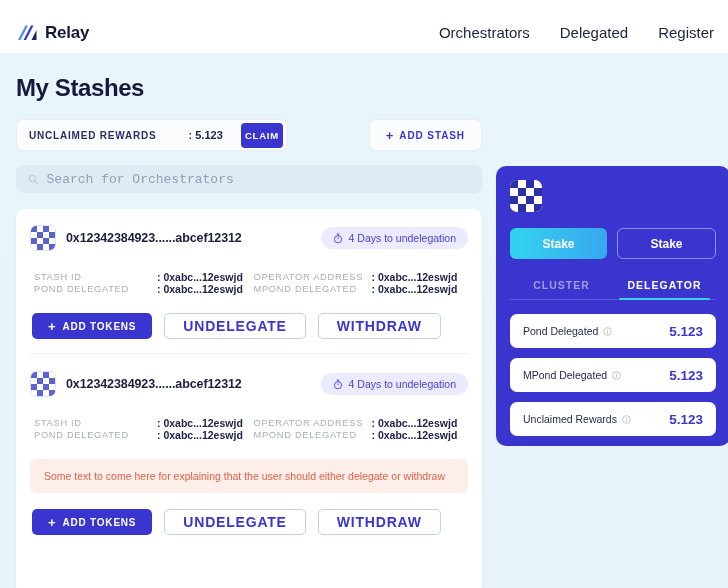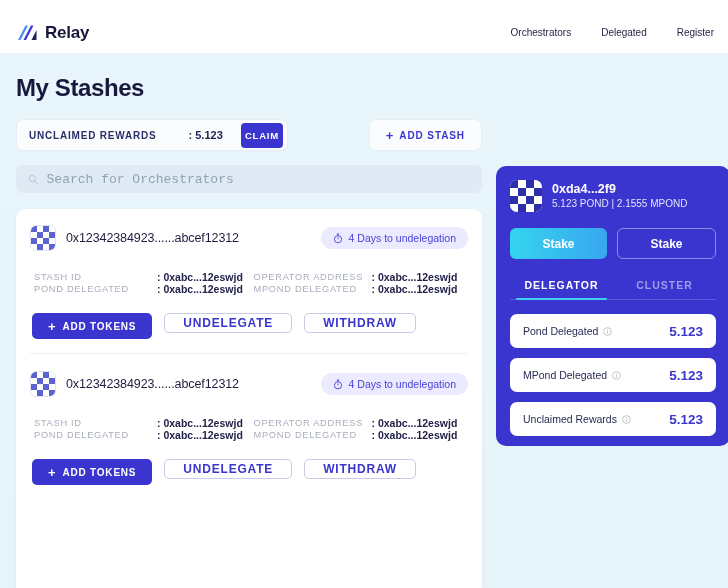--- a/index.html
+++ b/index.html
@@ -57,21 +57,21 @@
   }
 
   .nav {
     margin-left: auto;
     display: flex;
     align-items: center;
     gap: 30px;
   }
 
   .nav-link {
-    font-size: 10px;
+    font-size: 15px;
     color: #1f2140;
     text-decoration: none;
     white-space: nowrap;
   }
 
   .connect-btn {
     margin-left: 30px;
     display: flex;
     align-items: center;
     gap: 6px;
@@ -221,21 +221,21 @@
     border-radius: 6px;
     overflow: hidden;
     border: 1px solid #dfe3f2;
     flex: 0 0 26px;
     margin-right: 10px;
   }
   .identicon svg { display: block; }
 
   .stash-addr {
     font-size: 12.5px;
-    font-weight: normal;
+    font-weight: bold;
     color: #1d1d3f;
     letter-spacing: -0.1px;
   }
 
   .undeleg-badge {
     margin-left: auto;
     display: flex;
     align-items: center;
     gap: 6px;
     background: #eceaff;
@@ -292,25 +292,25 @@
     cursor: pointer;
     font-family: inherit;
   }
   .btn-primary .plus { font-size: 13px; line-height: 1; }
 
   .btn-outline {
     background: #fff;
     color: #3a35cf;
     border: 1px solid #c9cbe9;
     border-radius: 5px;
-    font-size: 12px;
+    font-size: 14px;
     font-weight: bold;
     letter-spacing: 0.8px;
     padding: 4px 18px;
-    height: 20px;
+    height: 26px;
     display: flex; align-items: center; justify-content: center;
     cursor: pointer;
     font-family: inherit;
   }
 
   
   .sidebar {
     width: 234px;
     flex: 0 0 234px;
     background: #3a35cf;
@@ -547,20 +547,21 @@
             <span class="meta-key">STASH ID</span>
             <span class="meta-val">: 0xabc...12eswjd</span>
             <span class="meta-key">OPERATOR ADDRESS</span>
             <span class="meta-val">: 0xabc...12eswjd</span>
             <span class="meta-key">POND DELEGATED</span>
             <span class="meta-val">: 0xabc...12eswjd</span>
             <span class="meta-key">MPOND DELEGATED</span>
             <span class="meta-val">: 0xabc...12eswjd</span>
           </div>
 
+          <div class="alert-box">Some text to come here for explaining that the user should either delegate or withdraw</div>
 
           <div class="actions">
             <button class="btn-primary">
               <span class="plus">+</span>
               <span>ADD TOKENS</span>
             </button>
             <button class="btn-outline">UNDELEGATE</button>
             <button class="btn-outline">WITHDRAW</button>
           </div>
         </div>
@@ -579,34 +580,30 @@
                 <rect x="12" y="0" width="6" height="6"></rect>
               <rect x="6" y="6" width="6" height="6"></rect>
                 <rect x="18" y="6" width="6" height="6"></rect>
               <rect x="0" y="12" width="6" height="6"></rect>
                 <rect x="12" y="12" width="6" height="6"></rect>
               <rect x="6" y="18" width="6" height="6"></rect>
                 <rect x="18" y="18" width="6" height="6"></rect>
             </g>
           </svg>
         </div>
-        <div>
-          <div class="acct-addr">0xda4...2f9</div>
-          <div class="acct-bal">5.123 POND | 2.1555 MPOND</div>
-        </div>
       </div>
 
       <div class="stake-row">
         <button class="stake-gradient">Stake</button>
         <button class="stake-outline">Stake</button>
       </div>
 
       <div class="tabs">
+        <div class="tab">CLUSTER</div>
         <div class="tab active">DELEGATOR</div>
-        <div class="tab">CLUSTER</div>
       </div>
 
       <div>
         <div class="stat-row">
           <span class="stat-label">
             <span>Pond Delegated</span>
             <svg class="info-ico" viewBox="0 0 10 10">
               <circle cx="5" cy="5" r="4.3" fill="none" stroke="#5c6070" stroke-width="0.9"></circle>
               <circle cx="5" cy="2.9" r="0.6" fill="#5c6070"></circle>
               <line x1="5" y1="4.4" x2="5" y2="7.4" stroke="#5c6070" stroke-width="0.9"></line>

